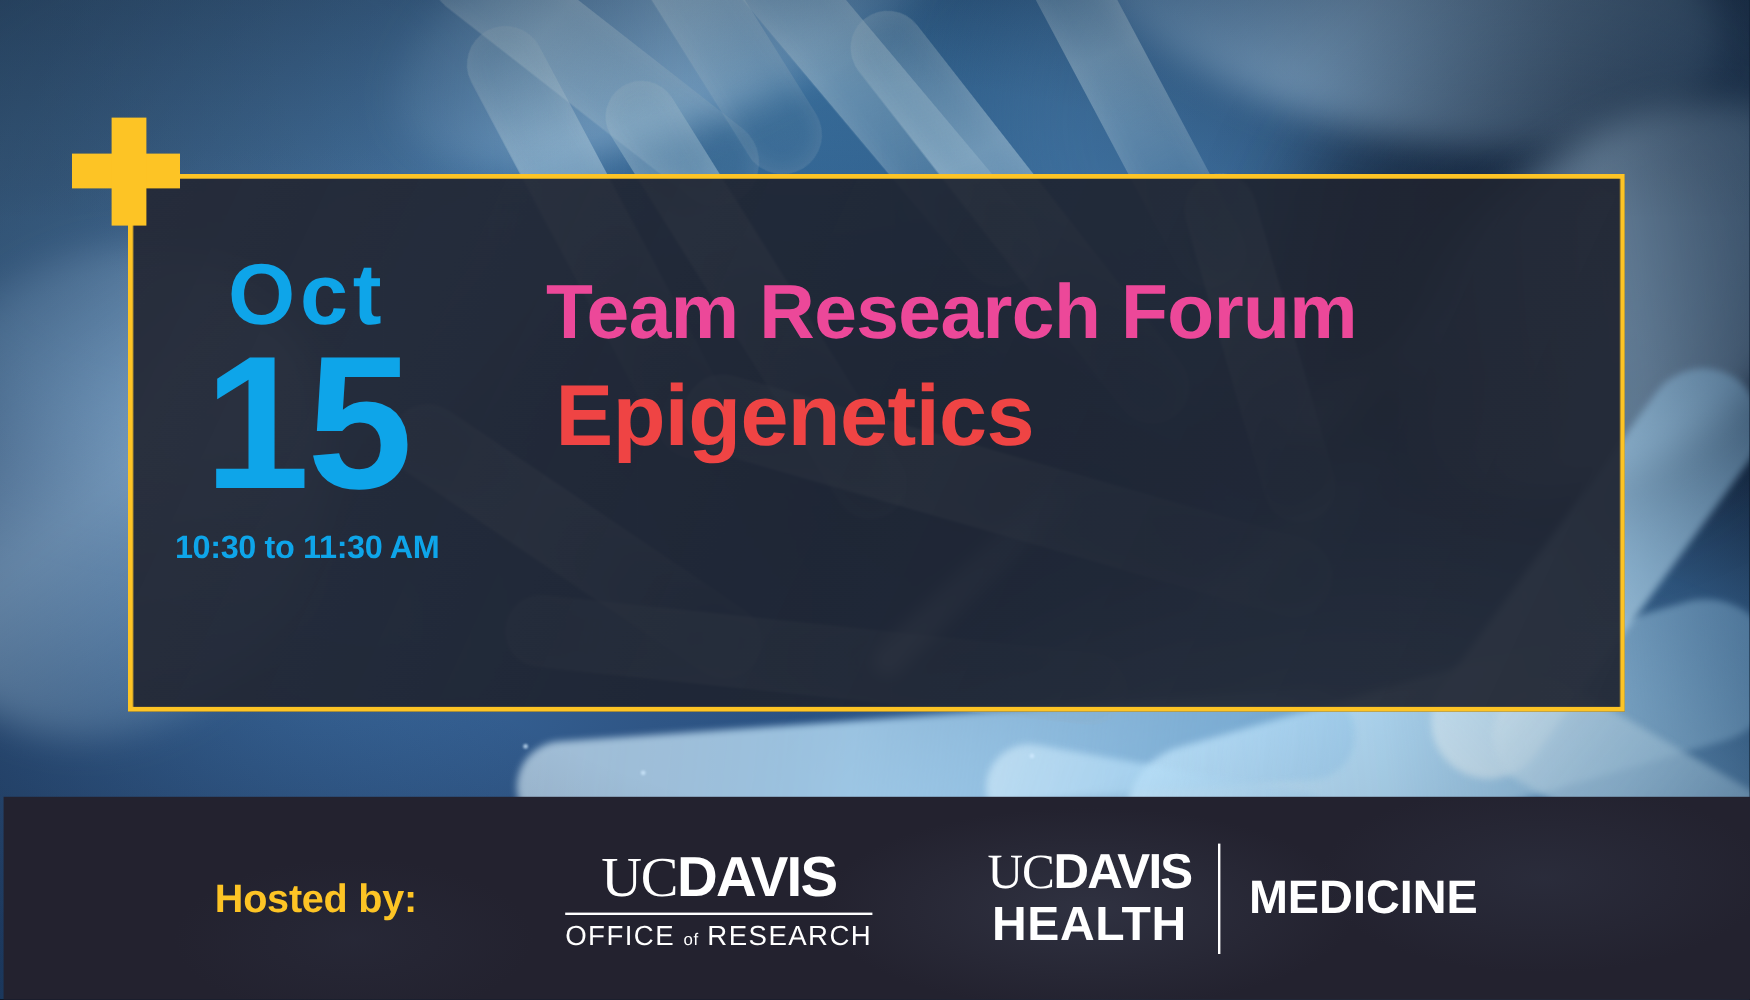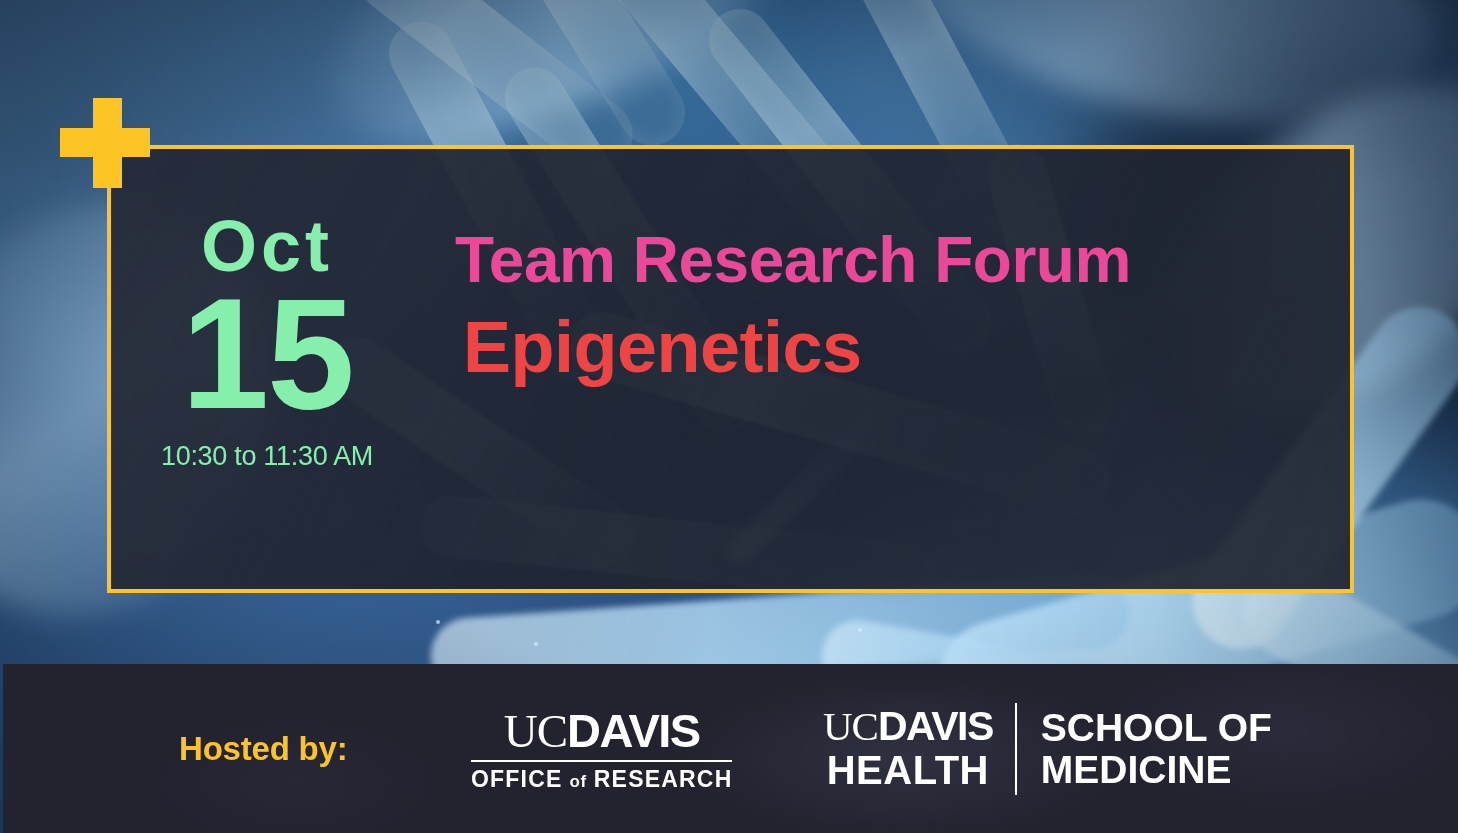--- a/index.html
+++ b/index.html
@@ -131,43 +131,43 @@
 
   
   .content {
     position:absolute;
     inset:0;
     z-index: 5;
   }
 
   .date-block {
     position:absolute;
-    left: 143px;
+    left: 132px;
     top: 212px;
     width: 248px;
     text-align: center;
-    color: #86efac;
+    color: #0ea5e9;
   }
   .date-month {
     font-size: 72px;
     font-weight: 700;
     line-height: .95;
     letter-spacing: 4px;
     margin: 0;
   }
   .date-day {
     font-size: 158px;
     font-weight: 700;
     line-height: .88;
     letter-spacing: -2px;
     margin: 4px 0 0 0;
   }
   .date-time {
     font-size: 27px;
-    font-weight: 400;
+    font-weight: 700;
     line-height: 1;
     margin: 20px 0 0 0;
     letter-spacing: -0.3px;
   }
 
   .title-block {
     position:absolute;
     left: 455px;
     top: 228px;
     width: 790px;
@@ -253,26 +253,26 @@
     background: #fff;
     margin: 5px 0 6px 0;
     width: 100%;
   }
   .ucd-unit {
     display:flex;
     align-items: baseline;
     justify-content:center;
     gap: 7px;
     font-size: 23px;
-    font-weight: 700;
+    font-weight: 400;
     letter-spacing: 1.2px;
     line-height:1;
   }
   .ucd-unit .small {
-    font-size: 17px;
+    font-size: 14px;
     letter-spacing: .6px;
   }
 
   
   .logo-som {
     position:absolute;
     left: 820px;
     top: 50%;
     transform: translateY(-50%);
     display:flex;
@@ -404,19 +404,18 @@
     <div class="logo-som">
       <div class="som-left">
         <div class="ucd-wordmark">
           <span class="ucd-uc">UC</span>
           <span class="ucd-davis">DAVIS</span>
         </div>
         <div class="som-health">HEALTH</div>
       </div>
       <div class="som-divider"></div>
       <div class="som-right">
-        <div class="som-line">SCHOOL OF</div>
         <div class="som-line">MEDICINE</div>
       </div>
     </div>
   </div>
 
 </div>
 
 </body></html>

